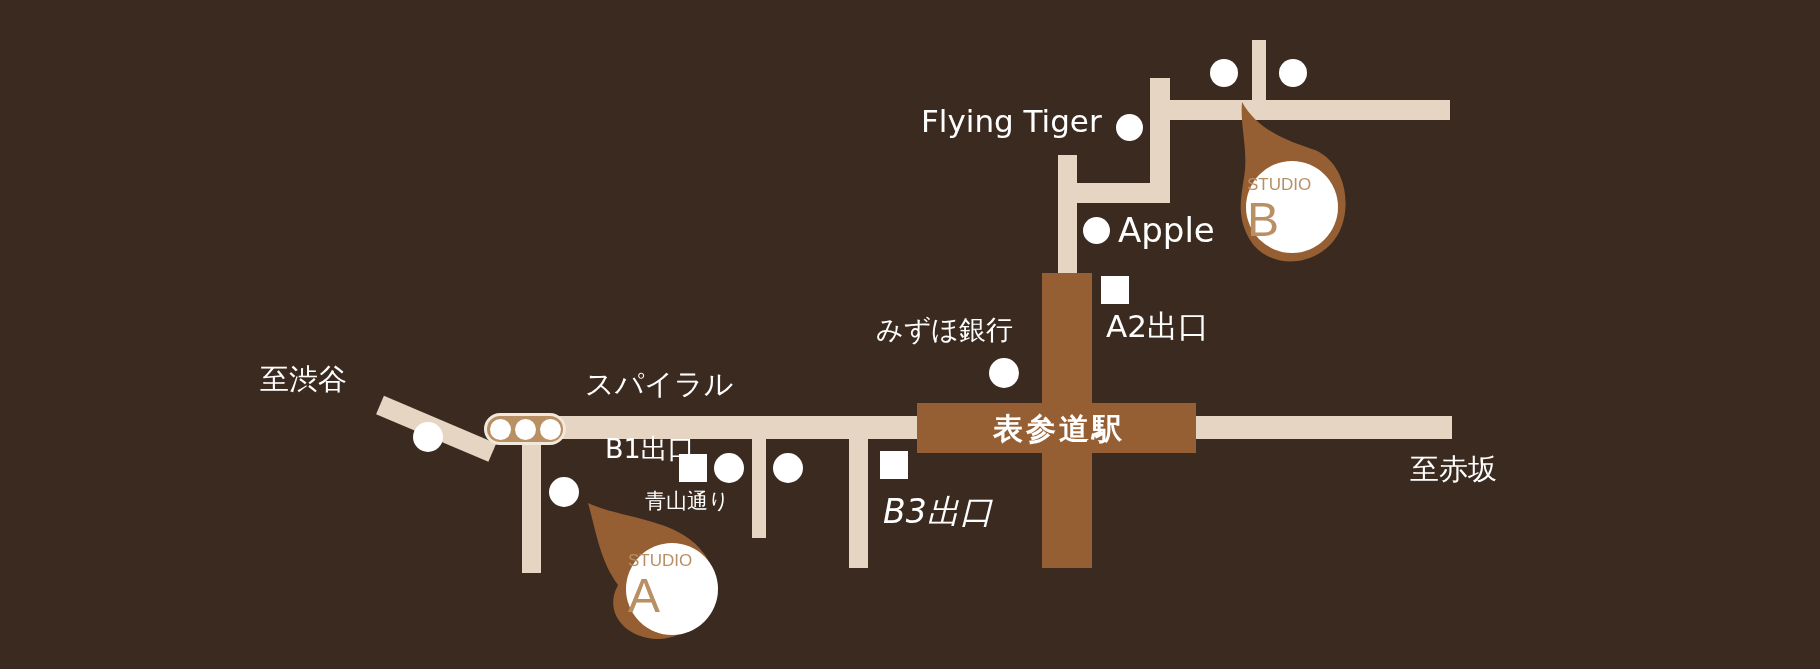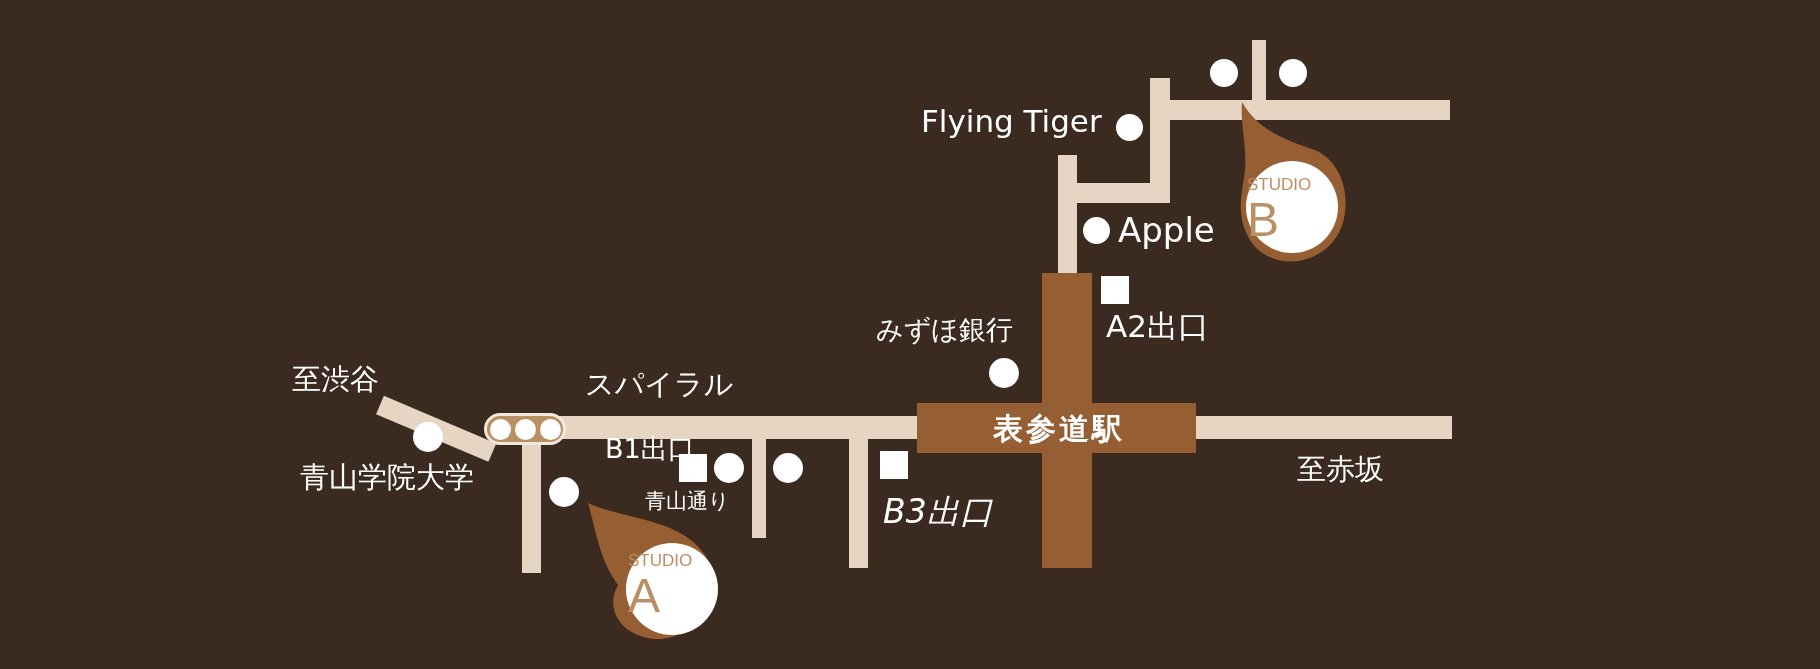--- a/index.html
+++ b/index.html
@@ -64,26 +64,25 @@
   <div class="station" style="left:1042px; top:273px; width:50px; height:295px;"></div>
   <div class="station" style="left:917px; top:403px; width:279px; height:50px;"></div>
   <div class="station-label" style="left:993px; top:414px;">表参道駅</div>
 
   <div class="signal" style="left:484px; top:413px; width:82px; height:32px;">
     <span class="lamp"></span>
     <span class="lamp"></span>
     <span class="lamp"></span>
   </div>
 
-  <div class="label" style="left:260px; top:365px; font-size:29px;margin-left:32px;">至渋谷</div>
-  <div class="label" style="left:1297px; top:455px; font-size:29px;">至赤坂</div>
+  <div class="label" style="left:260px; top:365px; font-size:29px;">至渋谷</div>
+  <div class="label" style="left:1410px; top:455px; font-size:29px;">至赤坂</div>
   <div class="label" style="left:585px; top:370px; font-size:29px;">スパイラル</div>
 
   <div class="dot" style="left:413px; top:422px;"></div>
-  <div class="label" style="left:300px; top:463px; font-size:29px;">青山学院大学</div>
 
   <div class="dot" style="left:549px; top:477px;"></div>
 
   <div class="label" style="left:605px; top:435px; font-size:27px; font-weight:normal;">B1出口</div>
   <div class="sq" style="left:679px; top:454px;"></div>
   <div class="dot" style="left:714px; top:453px;"></div>
   <div class="label" style="left:645px; top:491px; font-size:21px;">青山通り</div>
   <div class="dot" style="left:773px; top:453px;"></div>
 
   <div class="sq" style="left:880px; top:451px;"></div>

